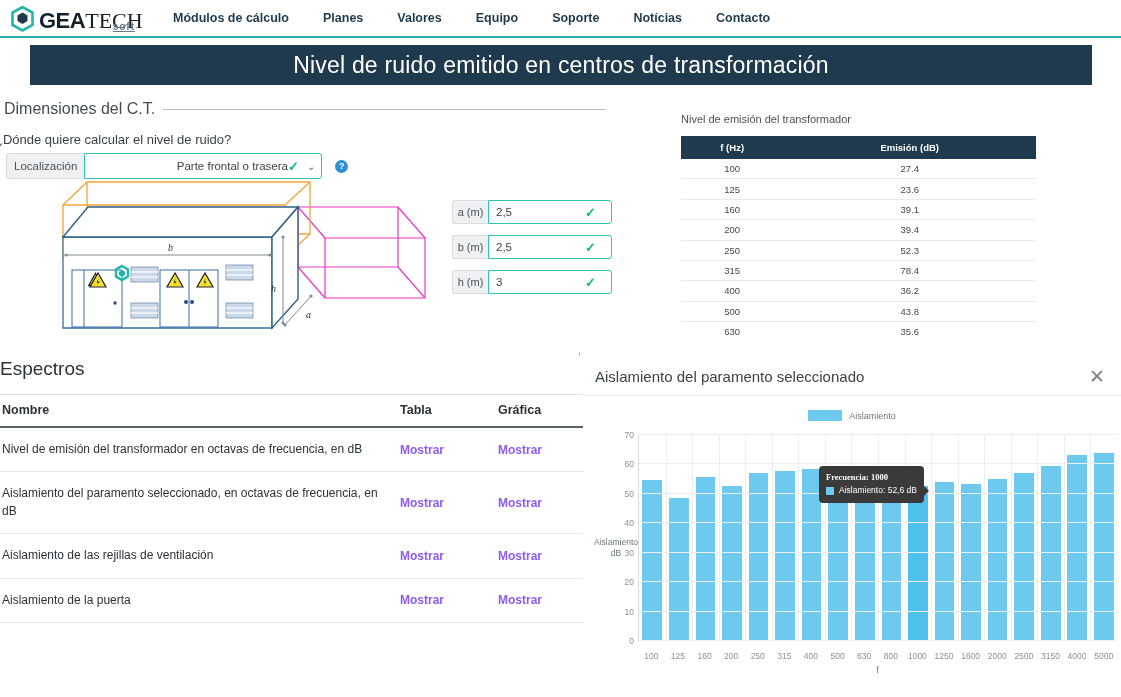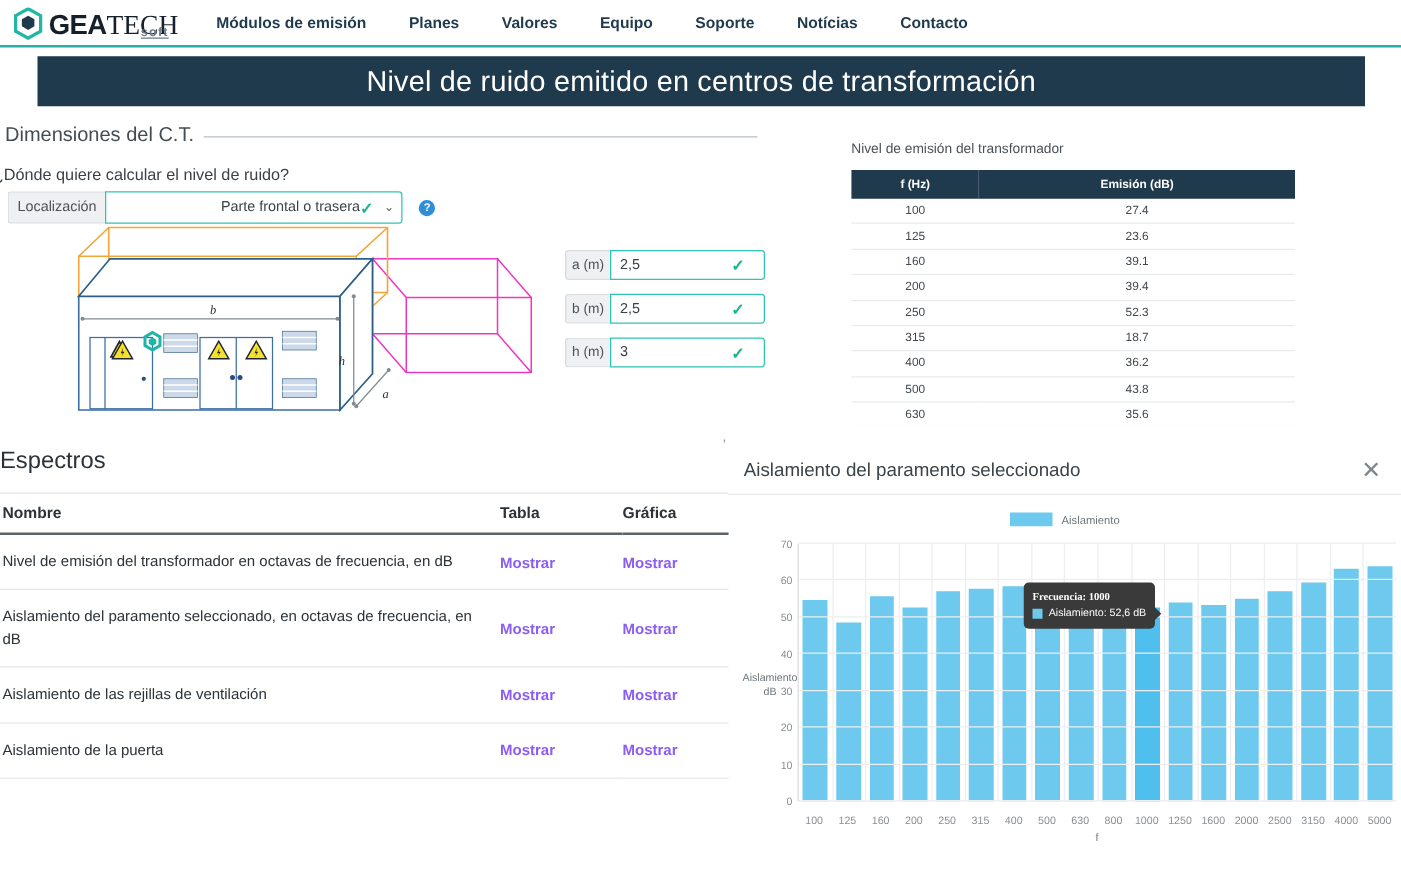--- a/index.html
+++ b/index.html
@@ -143,21 +143,21 @@
     <svg class="logo-mark" viewBox="0 0 24 26">
       <path d="M12 1 L22 6.5 L22 19 L12 24.5 L2 19 L2 6.5 Z" fill="none" stroke="#22b6a6" stroke-width="2.6"></path>
       <path d="M12 6.5 L17 9.4 L17 15 L12 18 L7 15 L7 9.4 Z" fill="#1f3a4d"></path>
     </svg>
     <div>
       <span class="logo-text"><span>GEA</span><span class="thin">TECH</span></span>
     </div>
     <span class="logo-sub">soft</span>
   </div>
   <div class="nav-items">
-    <div class="nav-item">Módulos de emisión</div>
+    <div class="nav-item">Módulos de cálculo</div>
     <div class="nav-item">Planes</div>
     <div class="nav-item">Valores</div>
     <div class="nav-item">Equipo</div>
     <div class="nav-item">Soporte</div>
     <div class="nav-item">Notícias</div>
     <div class="nav-item">Contacto</div>
   </div>
 </div>
 
 <div class="title-banner">Nivel de ruido emitido en centros de transformación</div>
@@ -318,21 +318,21 @@
           <tr>
             <td>200</td>
             <td>39.4</td>
           </tr>
           <tr>
             <td>250</td>
             <td>52.3</td>
           </tr>
           <tr>
             <td>315</td>
-            <td>18.7</td>
+            <td>78.4</td>
           </tr>
           <tr>
             <td>400</td>
             <td>36.2</td>
           </tr>
           <tr>
             <td>500</td>
             <td>43.8</td>
           </tr>
           <tr>

